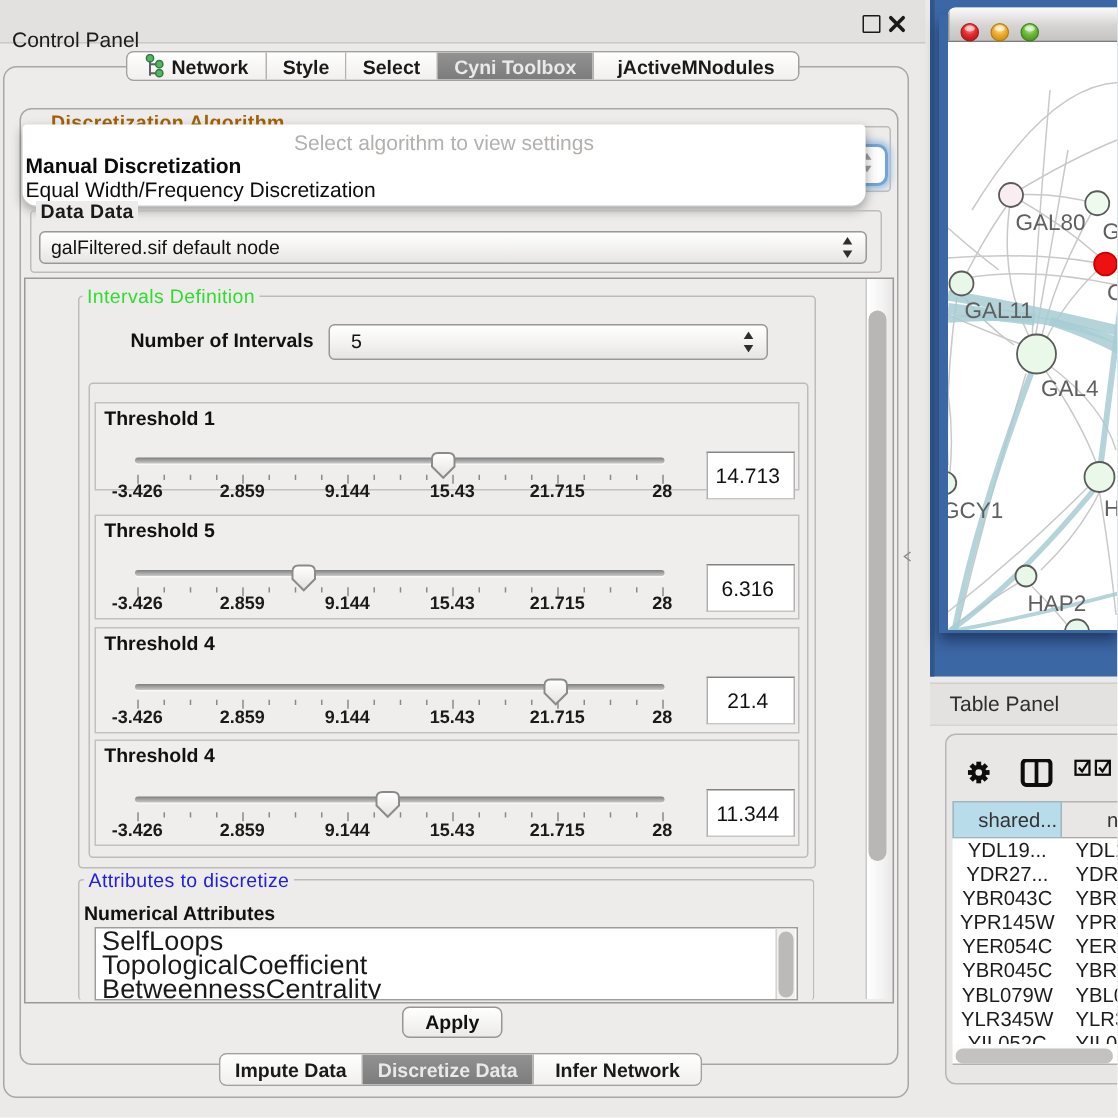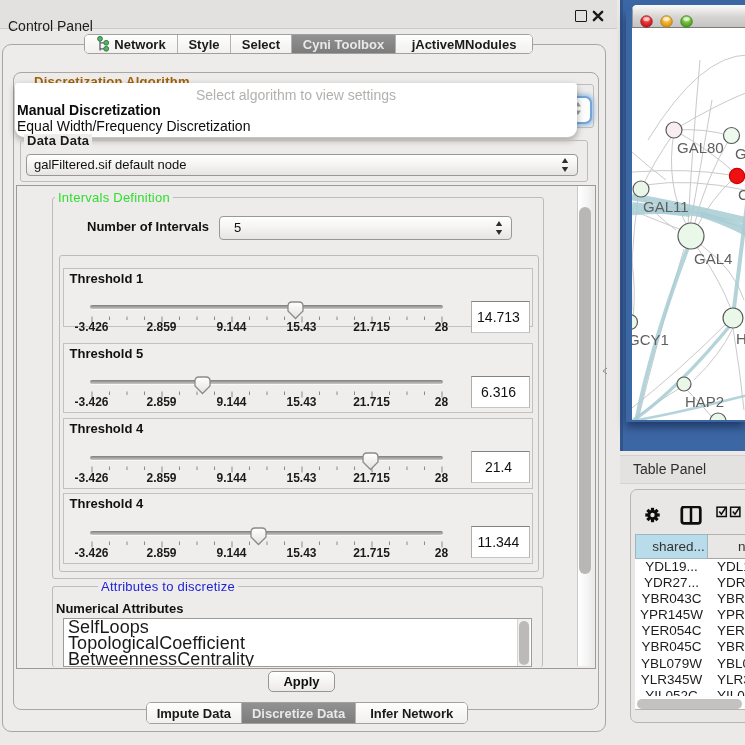--- a/index.html
+++ b/index.html
@@ -270,21 +270,21 @@
         <linearGradient id="thg493" x1="0" y1="0" x2="0" y2="1">
           <stop offset="0" stop-color="#ffffff"></stop>
           <stop offset="1" stop-color="#e4e2e0"></stop>
         </linearGradient>
       </defs>
     <path d="M1 5 Q1 1 5 1 L12 1 Q16 1 16 5 L16 10 L8.5 17.5 L1 10 Z" fill="url(#thg493)" stroke="#8a8a8a" stroke-width="1.3"></path>
   </svg>
   <div class="vfield" style="left:471px;top:526.4px;">11.344</div>
 
   <div class="grpbox" style="left:52px;top:586px;width:489px;height:80px;border-bottom:none;"></div>
-  <div class="grptitle" style="left:56px;top:580px;color:#2121d9;margin-left:42px;">Attributes to discretize</div>
+  <div class="grptitle" style="left:56px;top:580px;color:#2121d9;">Attributes to discretize</div>
   <div class="abs" style="left:56px;top:601px;font-size:13px;font-weight:bold;color:#111;">Numerical Attributes</div>
   <div class="abs" style="left:63px;top:618px;width:469px;height:49px;background:#fff;border:1px solid #9e9c9a;box-sizing:border-box;overflow:hidden;">
     <div style="font-size:18px;letter-spacing:0.1px;color:#1a1a1a;padding-left:4px;line-height:16.2px;padding-top:-1px;">SelfLoops<br>TopologicalCoefficient<br>BetweennessCentrality</div>
     <div style="position:absolute;right:1px;top:0;width:12px;height:49px;background:#f2f1f0;border-left:1px solid #d5d4d2;"></div>
     <div style="position:absolute;right:2px;top:2px;width:10px;height:44px;background:#bcbab8;border-radius:5px;"></div>
   </div>
 
   <div class="abs" style="left:268px;top:671px;width:67px;height:21px;border:1px solid #989694;border-radius:5px;background:linear-gradient(180deg,#ffffff,#eceae8);box-sizing:border-box;
         display:flex;align-items:center;justify-content:center;font-size:13px;font-weight:bold;color:#111;">Apply</div>
 

